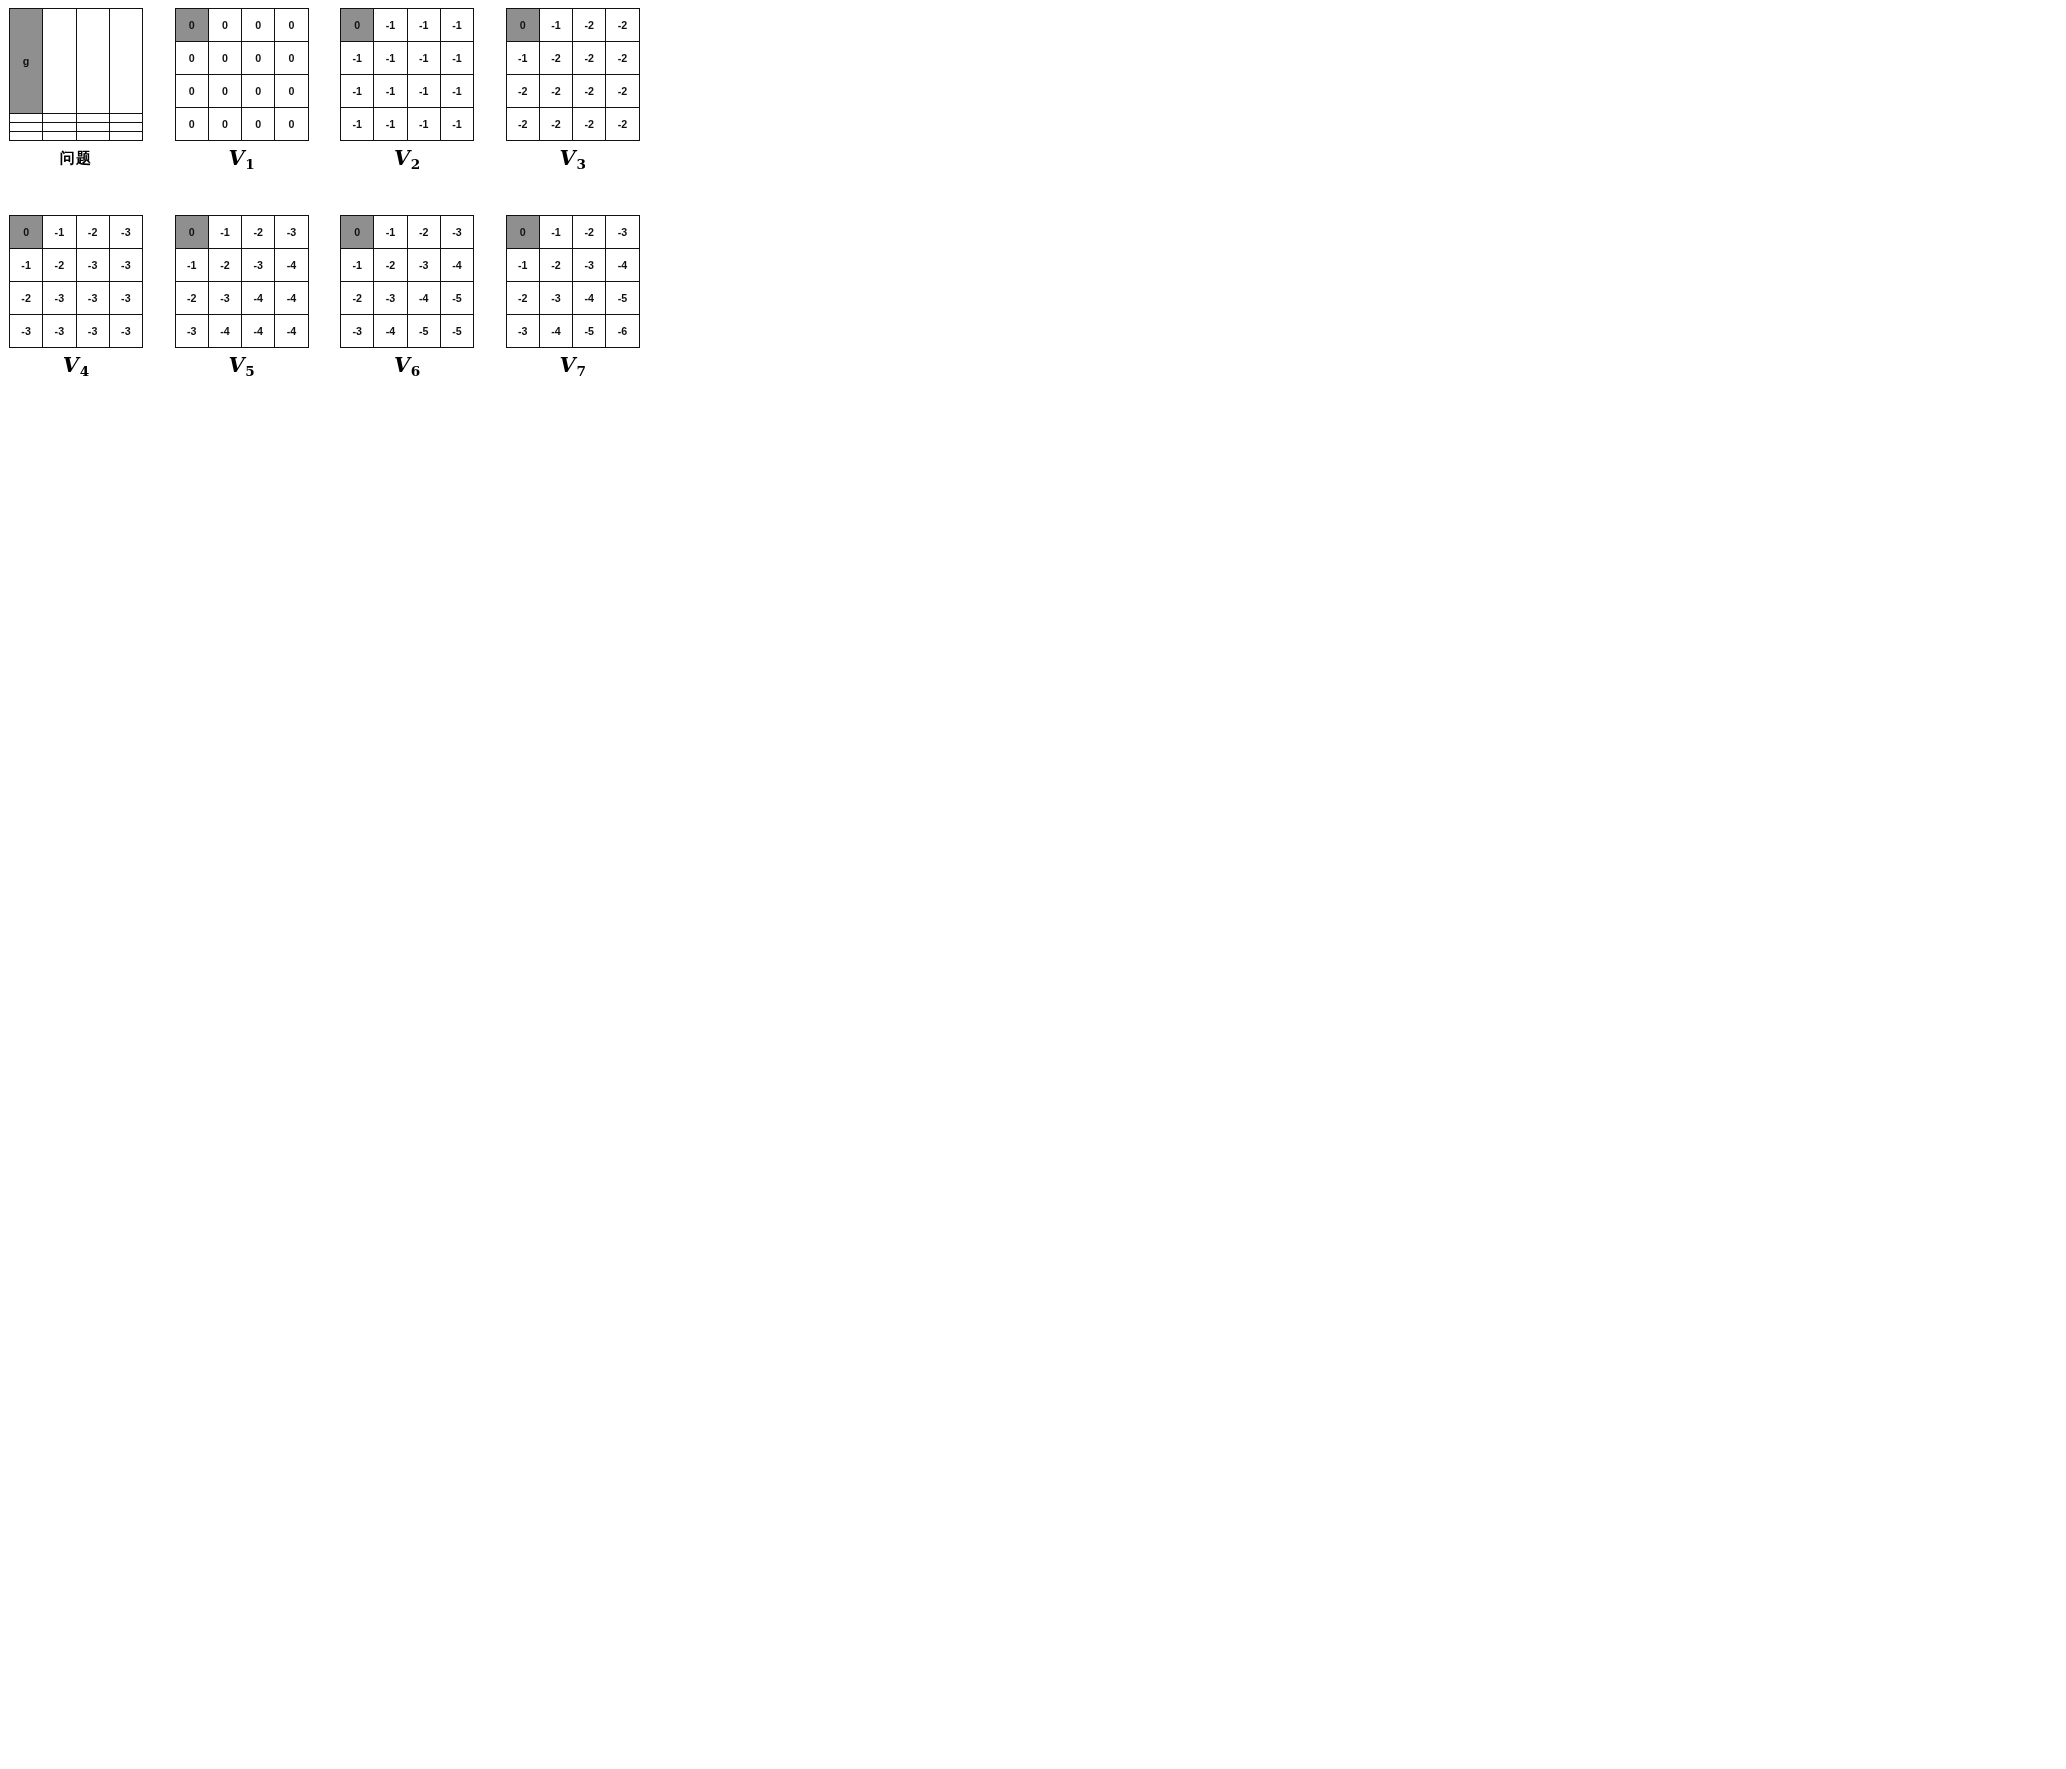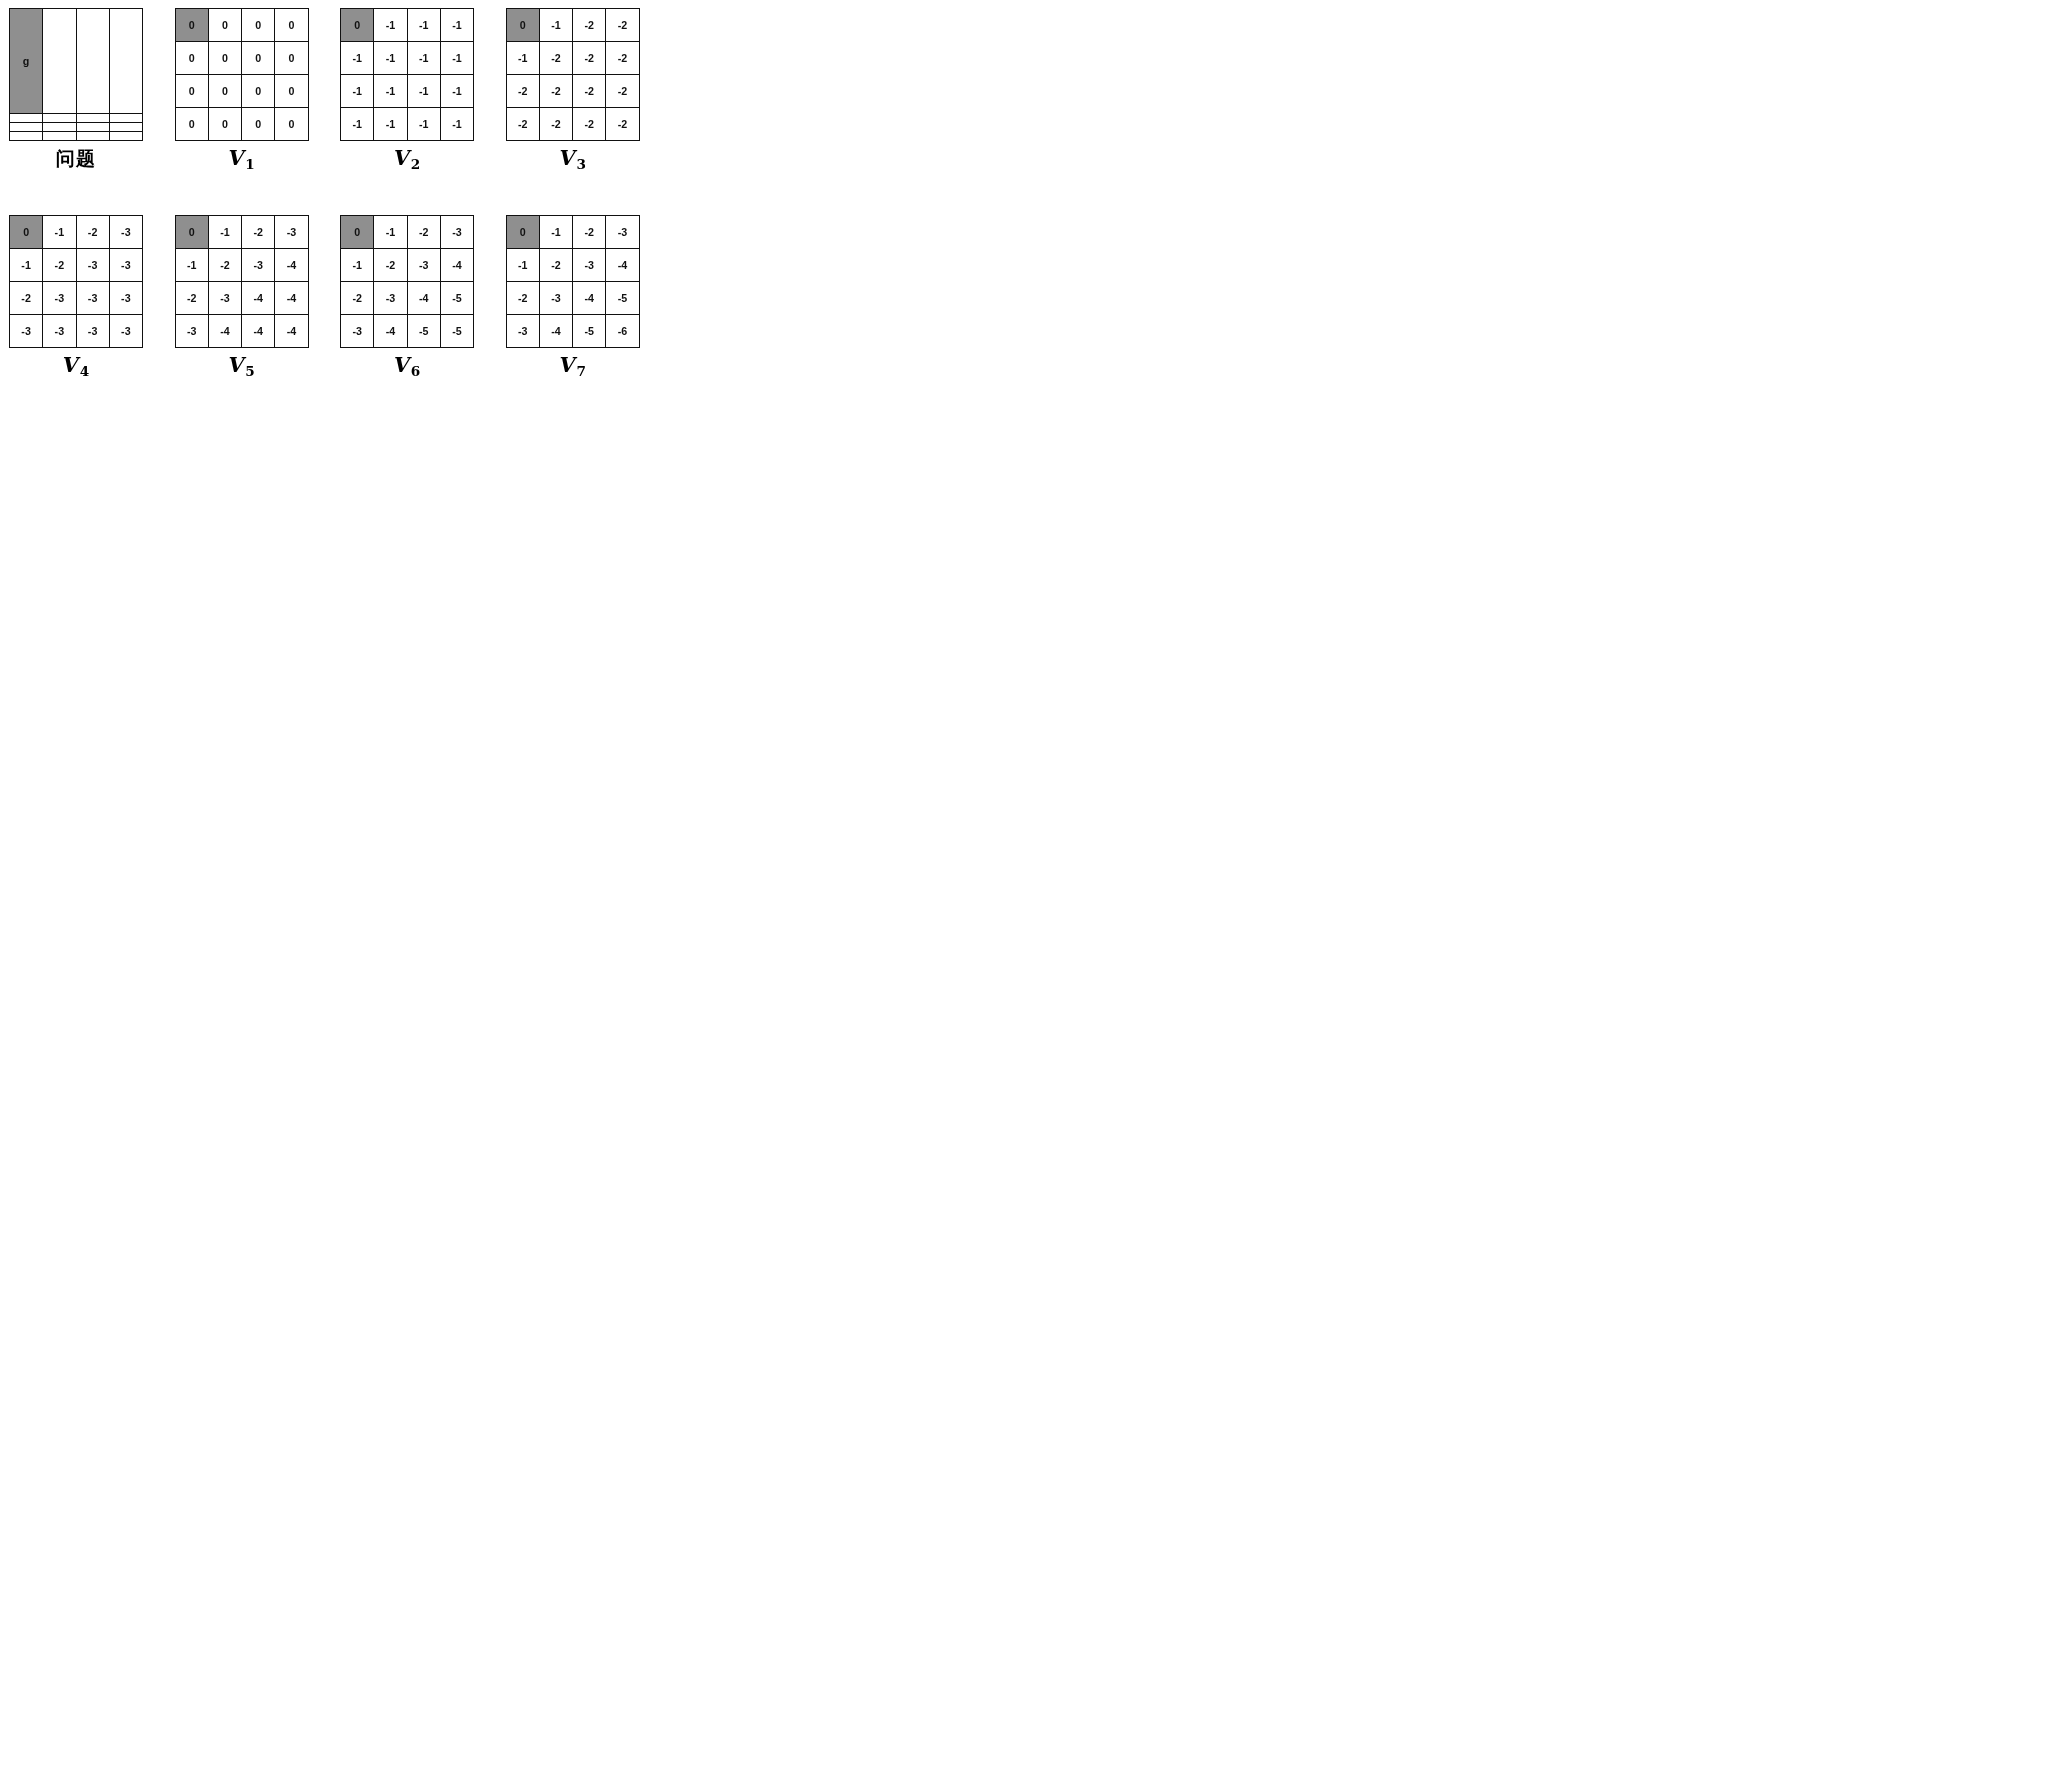--- a/index.html
+++ b/index.html
@@ -53,21 +53,21 @@
   }
   .lbl-main { font-style: italic; font-size: 20.7px; line-height: 24px; }
   .lbl-sub {
     font-style: normal;
     font-size: 13.6px;
     line-height: 1;
     display: inline-block;
     transform: translateY(4.1px);
     margin-left: 0.8px;
   }
-  .label.cjk .lbl-main { font-style: normal; font-size: 19px; letter-spacing: 1.2px; }
+  .label.cjk .lbl-main { font-style: normal; font-size: 15px; letter-spacing: 1.2px; }
 </style>
 </head>
 <body>
 
 <div class="canvas">
   <div class="row" id="row-0">
   <div class="panel">
     <table class="grid">
           <tbody>
             <tr>

